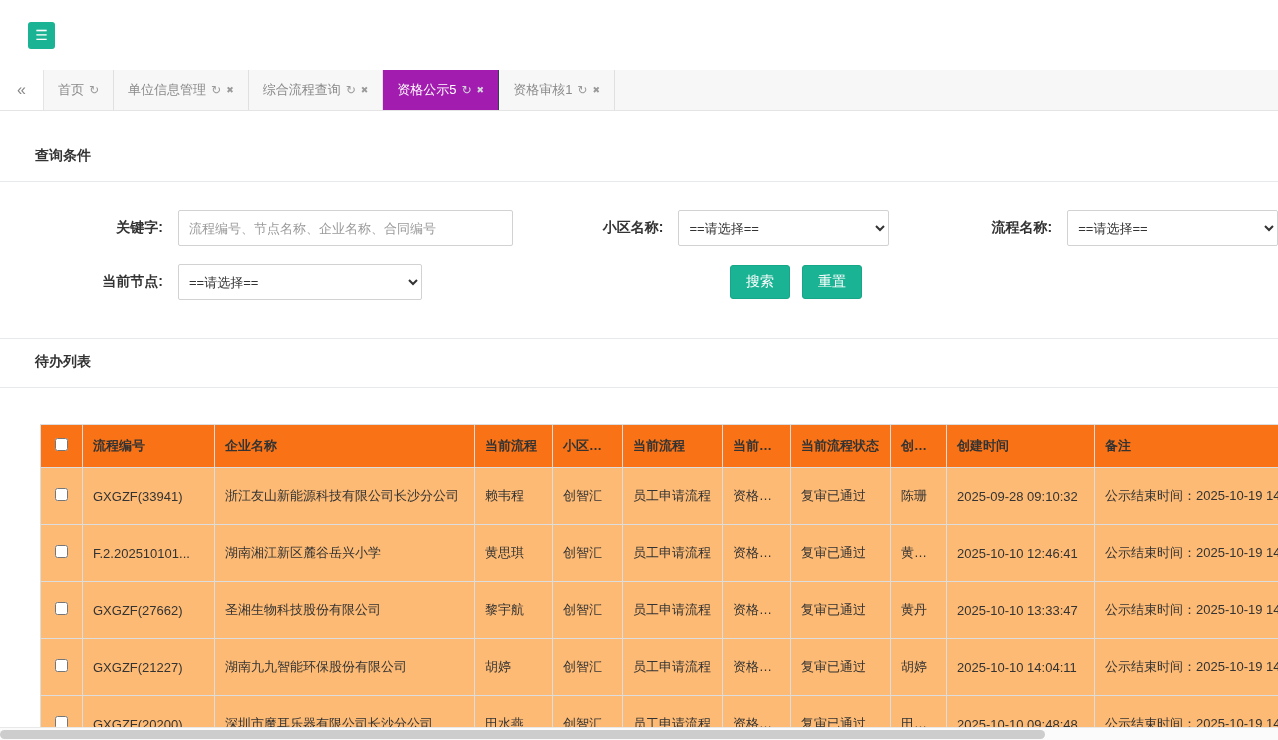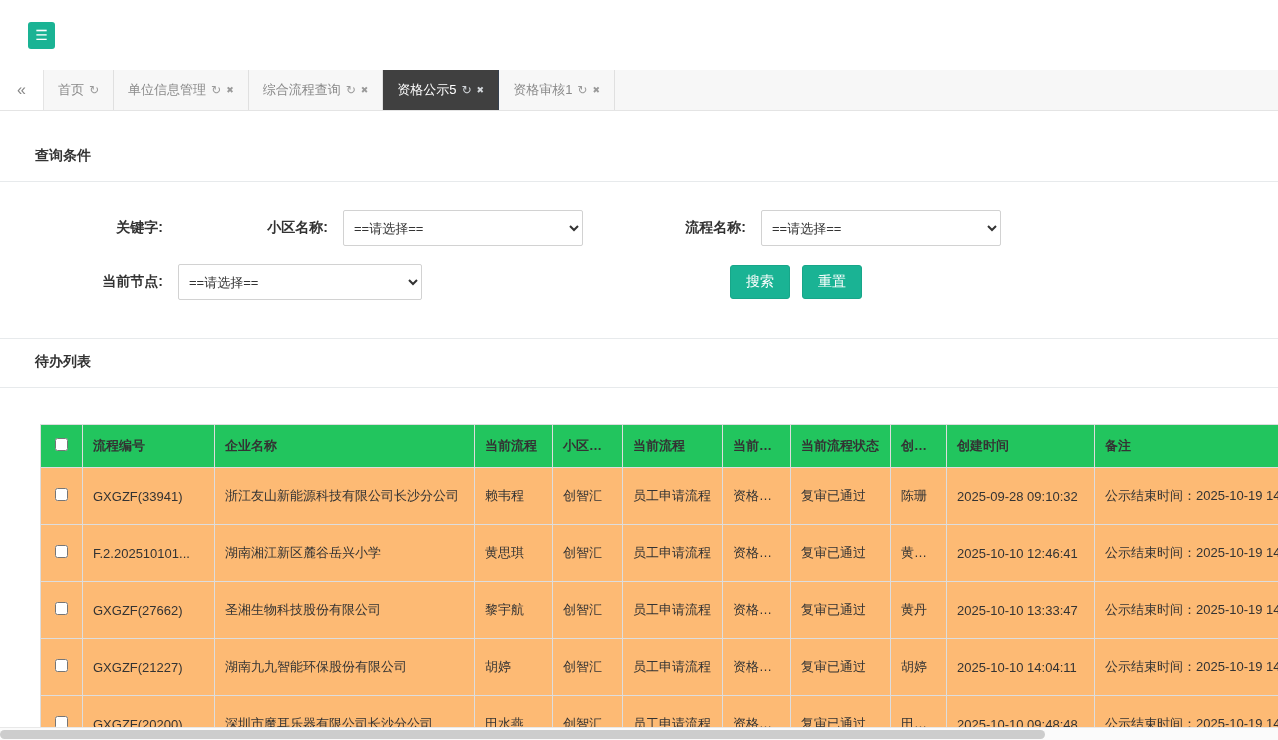--- a/index.html
+++ b/index.html
@@ -57,21 +57,21 @@
     padding: 0 14px;
     border-right: 1px solid #e0e0e0;
     background: #f7f7f7;
     color: #8a8a8a;
     font-size: 13px;
     cursor: pointer;
     white-space: nowrap;
   }
   .tab .tab-refresh { font-size: 12px; color: #9a9a9a; }
   .tab .tab-close { font-size: 9px; color: #9a9a9a; }
-  .tab.active { background: #404040; color: #fff; border-right-color: #364150; }
+  .tab.active { background: #a21caf; color: #fff; border-right-color: #364150; }
   .tab.active .tab-refresh, .tab.active .tab-close { color: #d3d7db; }
 
   
   .section-title {
     font-size: 14px;
     font-weight: bold;
     color: #333;
     padding: 36px 35px 16px 35px;
     border-bottom: 1px solid #e7eaec;
   }
@@ -132,21 +132,21 @@
     font-size: 13px;
   }
   .grid th, .grid td {
     border: 1px solid #ddd;
     text-align: left;
     overflow: hidden;
     white-space: nowrap;
     text-overflow: ellipsis;
   }
   .grid th {
-    background: #22c55e;
+    background: #f97316;
     font-weight: bold;
     color: #333;
     padding: 12px 10px;
   }
   .grid td { padding: 19px 10px; color: #333; background: #fdba74; }
   .grid th:nth-child(1), .grid td:nth-child(1) { width: 42px; text-align: center; padding-left: 4px; padding-right: 4px; }
   .grid th:nth-child(2),  .grid td:nth-child(2)  { width: 132px; }
   .grid th:nth-child(3),  .grid td:nth-child(3)  { width: 260px; }
   .grid th:nth-child(4),  .grid td:nth-child(4)  { width: 78px; }
   .grid th:nth-child(5),  .grid td:nth-child(5)  { width: 70px; }
@@ -212,20 +212,21 @@
         <span class="tab-close">✖</span>
       </div>
     </div>
 </div>
 
 <div class="section-title">查询条件</div>
 
 <div class="search-form">
   <div class="form-row">
     <span class="f-label w-wide">关键字:</span>
+    <input class="keyword-input" type="text" placeholder="流程编号、节点名称、企业名称、合同编号" style="">
     <span class="f-label w-mid g2">小区名称:</span>
     <select class="f-select sel-community">
       <option>==请选择==</option>
     </select>
     <span class="f-label w-mid g3">流程名称:</span>
     <select class="f-select sel-process">
       <option>==请选择==</option>
     </select>
   </div>
   <div class="form-row">

